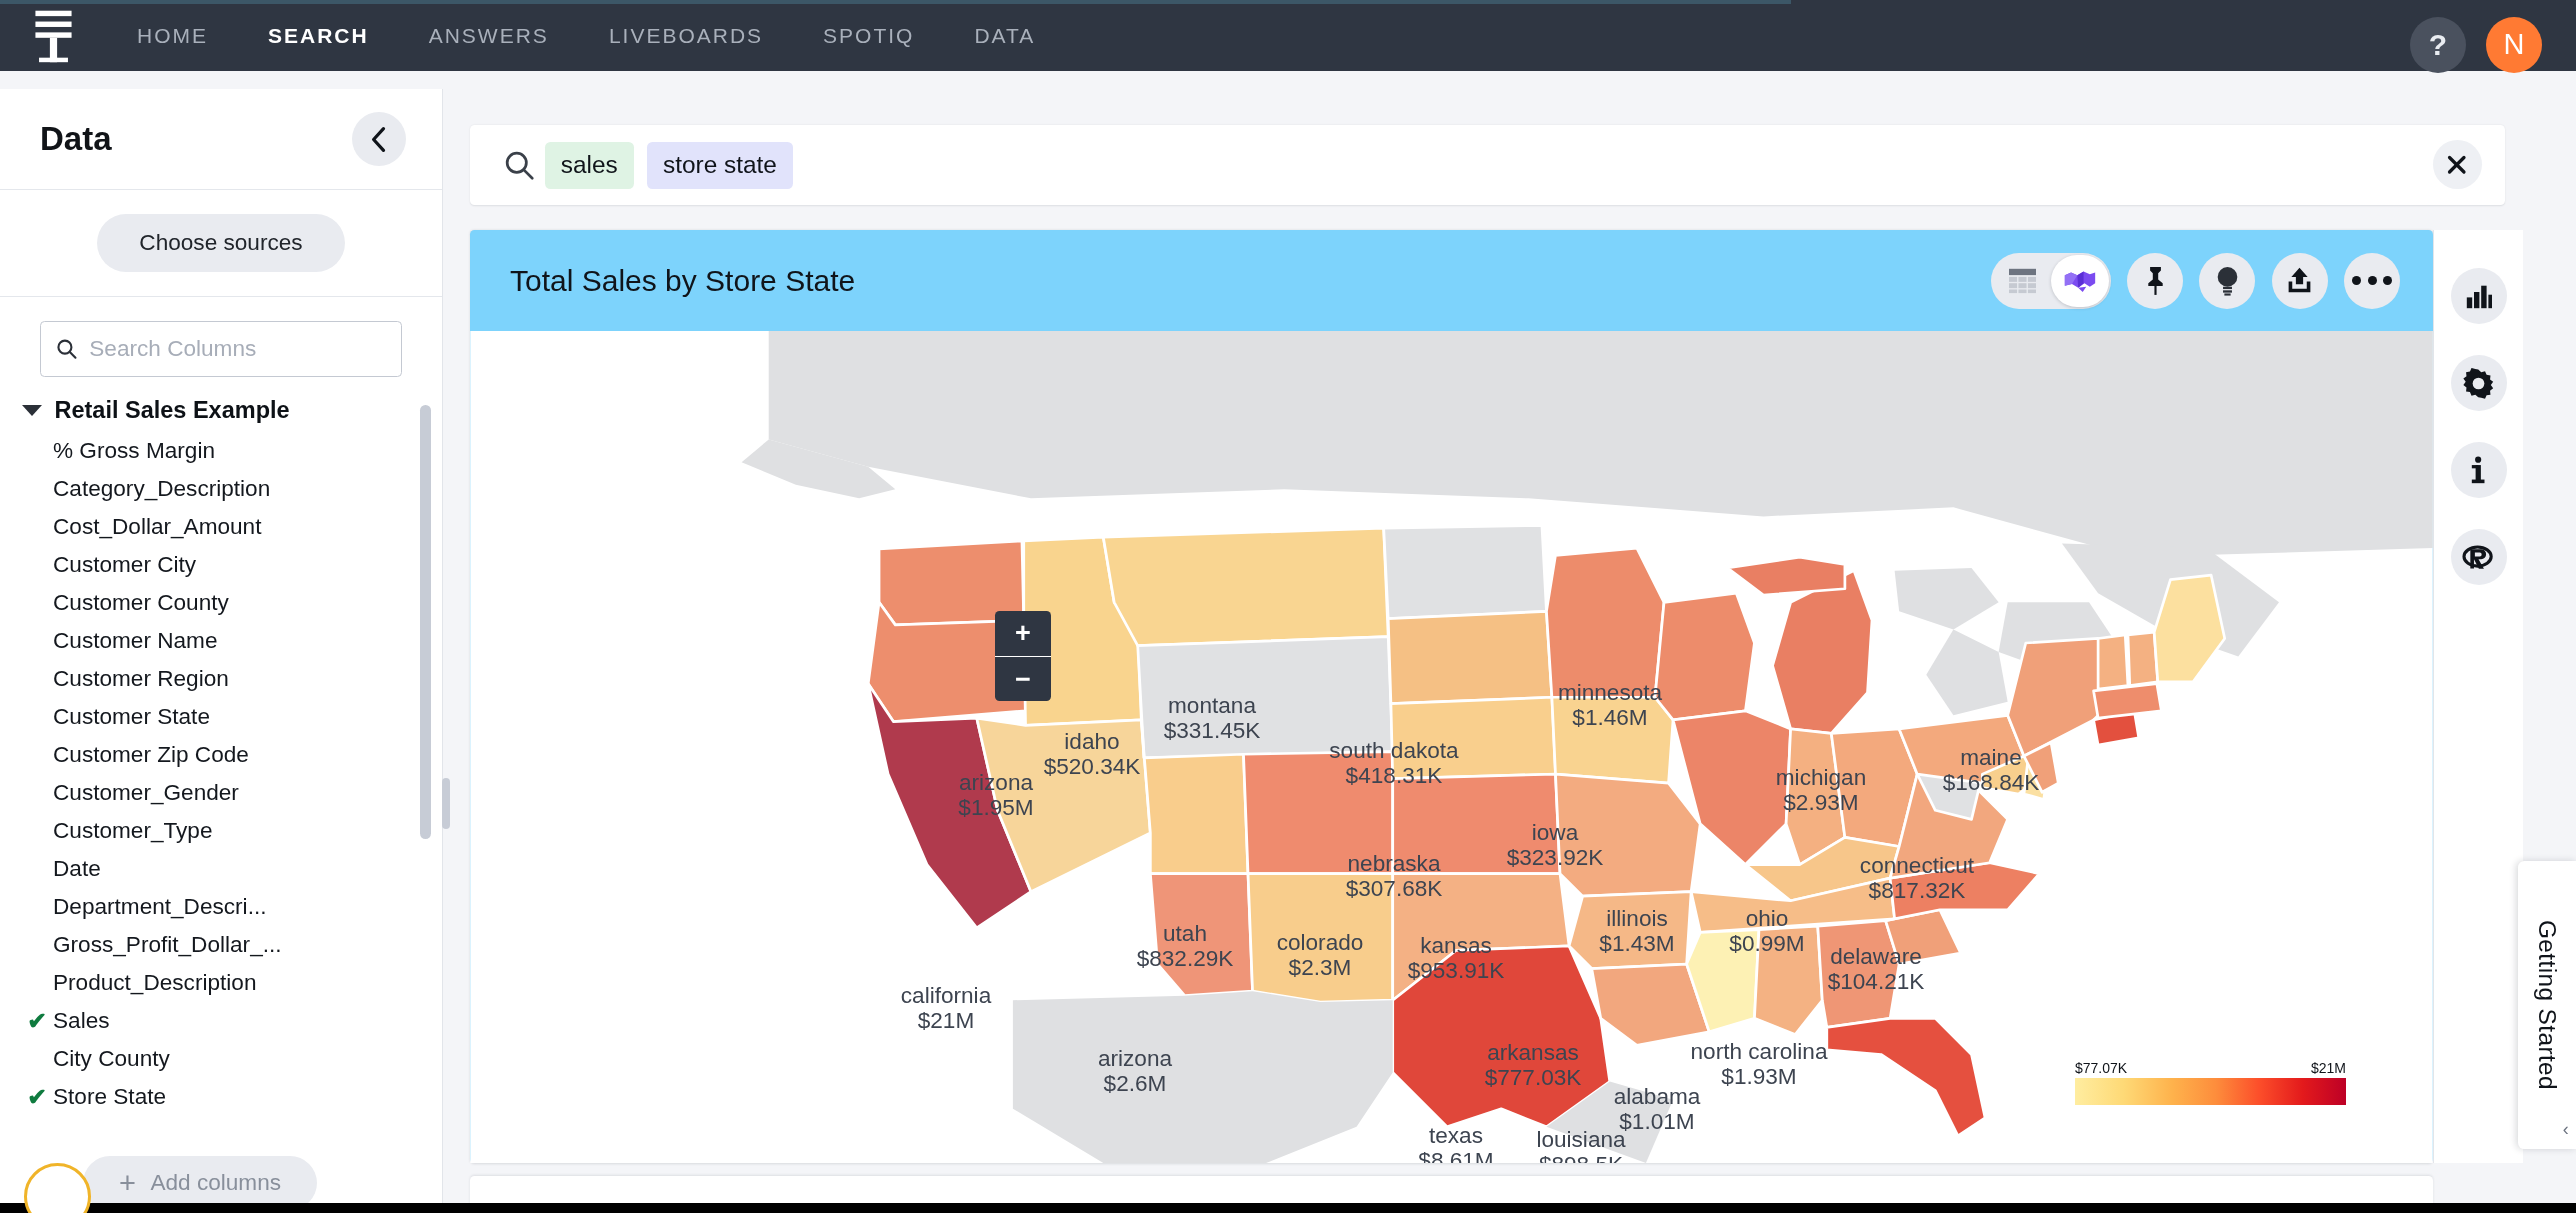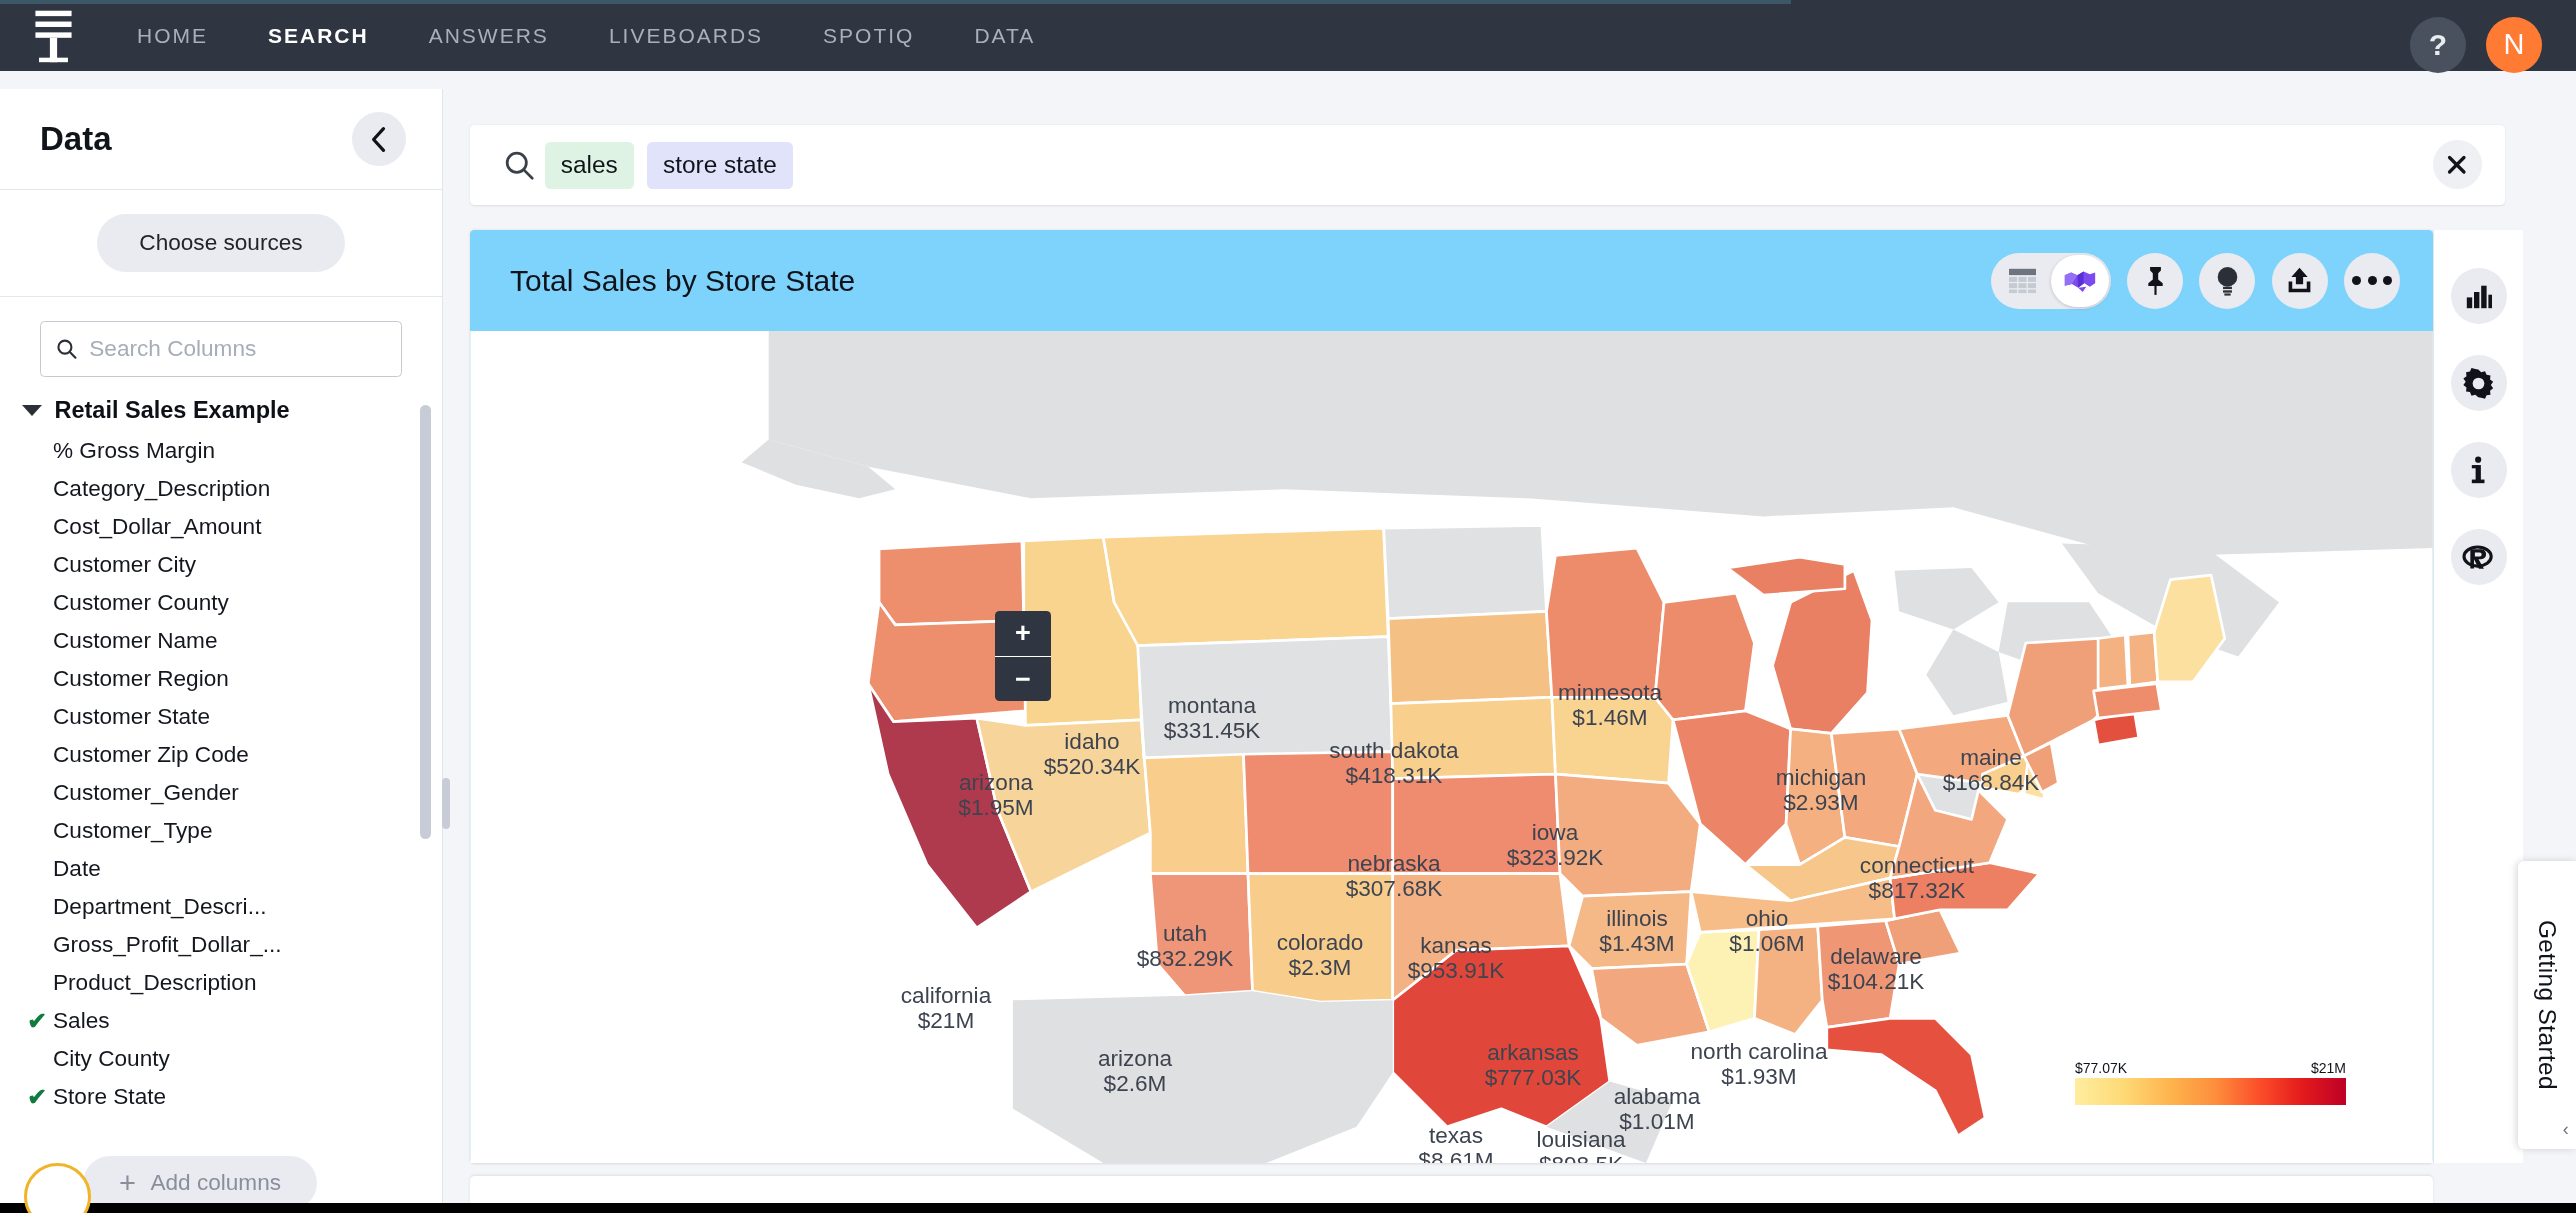--- a/index.html
+++ b/index.html
@@ -566,21 +566,21 @@
       <div class="state-label" style="left:622px;  top:423px;"><span>idaho</span><span class="v">$520.34K</span></div>
       <div class="state-label" style="left:742px;  top:387px;"><span>montana</span><span class="v">$331.45K</span></div>
       <div class="state-label" style="left:924px; top:432px;"><span>south dakota</span><span class="v">$418.31K</span></div>
       <div class="state-label" style="left:1140px; top:374px;"><span>minnesota</span><span class="v">$1.46M</span></div>
       <div class="state-label" style="left:1351px; top:459px;"><span>michigan</span><span class="v">$2.93M</span></div>
       <div class="state-label" style="left:1521px; top:439px;"><span>maine</span><span class="v">$168.84K</span></div>
       <div class="state-label" style="left:1447px; top:547px;"><span>connecticut</span><span class="v">$817.32K</span></div>
       <div class="state-label" style="left:924px; top:545px;"><span>nebraska</span><span class="v">$307.68K</span></div>
       <div class="state-label" style="left:1085px; top:514px;"><span>iowa</span><span class="v">$323.92K</span></div>
       <div class="state-label" style="left:1167px; top:600px;"><span>illinois</span><span class="v">$1.43M</span></div>
-      <div class="state-label" style="left:1297px; top:600px;"><span>ohio</span><span class="v">$1.06M</span></div>
+      <div class="state-label" style="left:1297px; top:600px;"><span>ohio</span><span class="v">$0.99M</span></div>
       <div class="state-label" style="left:1406px; top:638px;"><span>delaware</span><span class="v">$104.21K</span></div>
       <div class="state-label" style="left:715px;  top:615px;"><span>utah</span><span class="v">$832.29K</span></div>
       <div class="state-label" style="left:850px;  top:624px;"><span>colorado</span><span class="v">$2.3M</span></div>
       <div class="state-label" style="left:986px; top:627px;"><span>kansas</span><span class="v">$953.91K</span></div>
       <div class="state-label" style="left:476px;  top:677px;"><span>california</span><span class="v">$21M</span></div>
       <div class="state-label" style="left:665px;  top:740px;"><span>arizona</span><span class="v">$2.6M</span></div>
       <div class="state-label" style="left:1289px; top:733px;"><span>north carolina</span><span class="v">$1.93M</span></div>
       <div class="state-label" style="left:1063px; top:734px;"><span>arkansas</span><span class="v">$777.03K</span></div>
       <div class="state-label" style="left:1187px; top:778px;"><span>alabama</span><span class="v">$1.01M</span></div>
       <div class="state-label" style="left:986px; top:817px;"><span>texas</span><span class="v">$8.61M</span></div>

